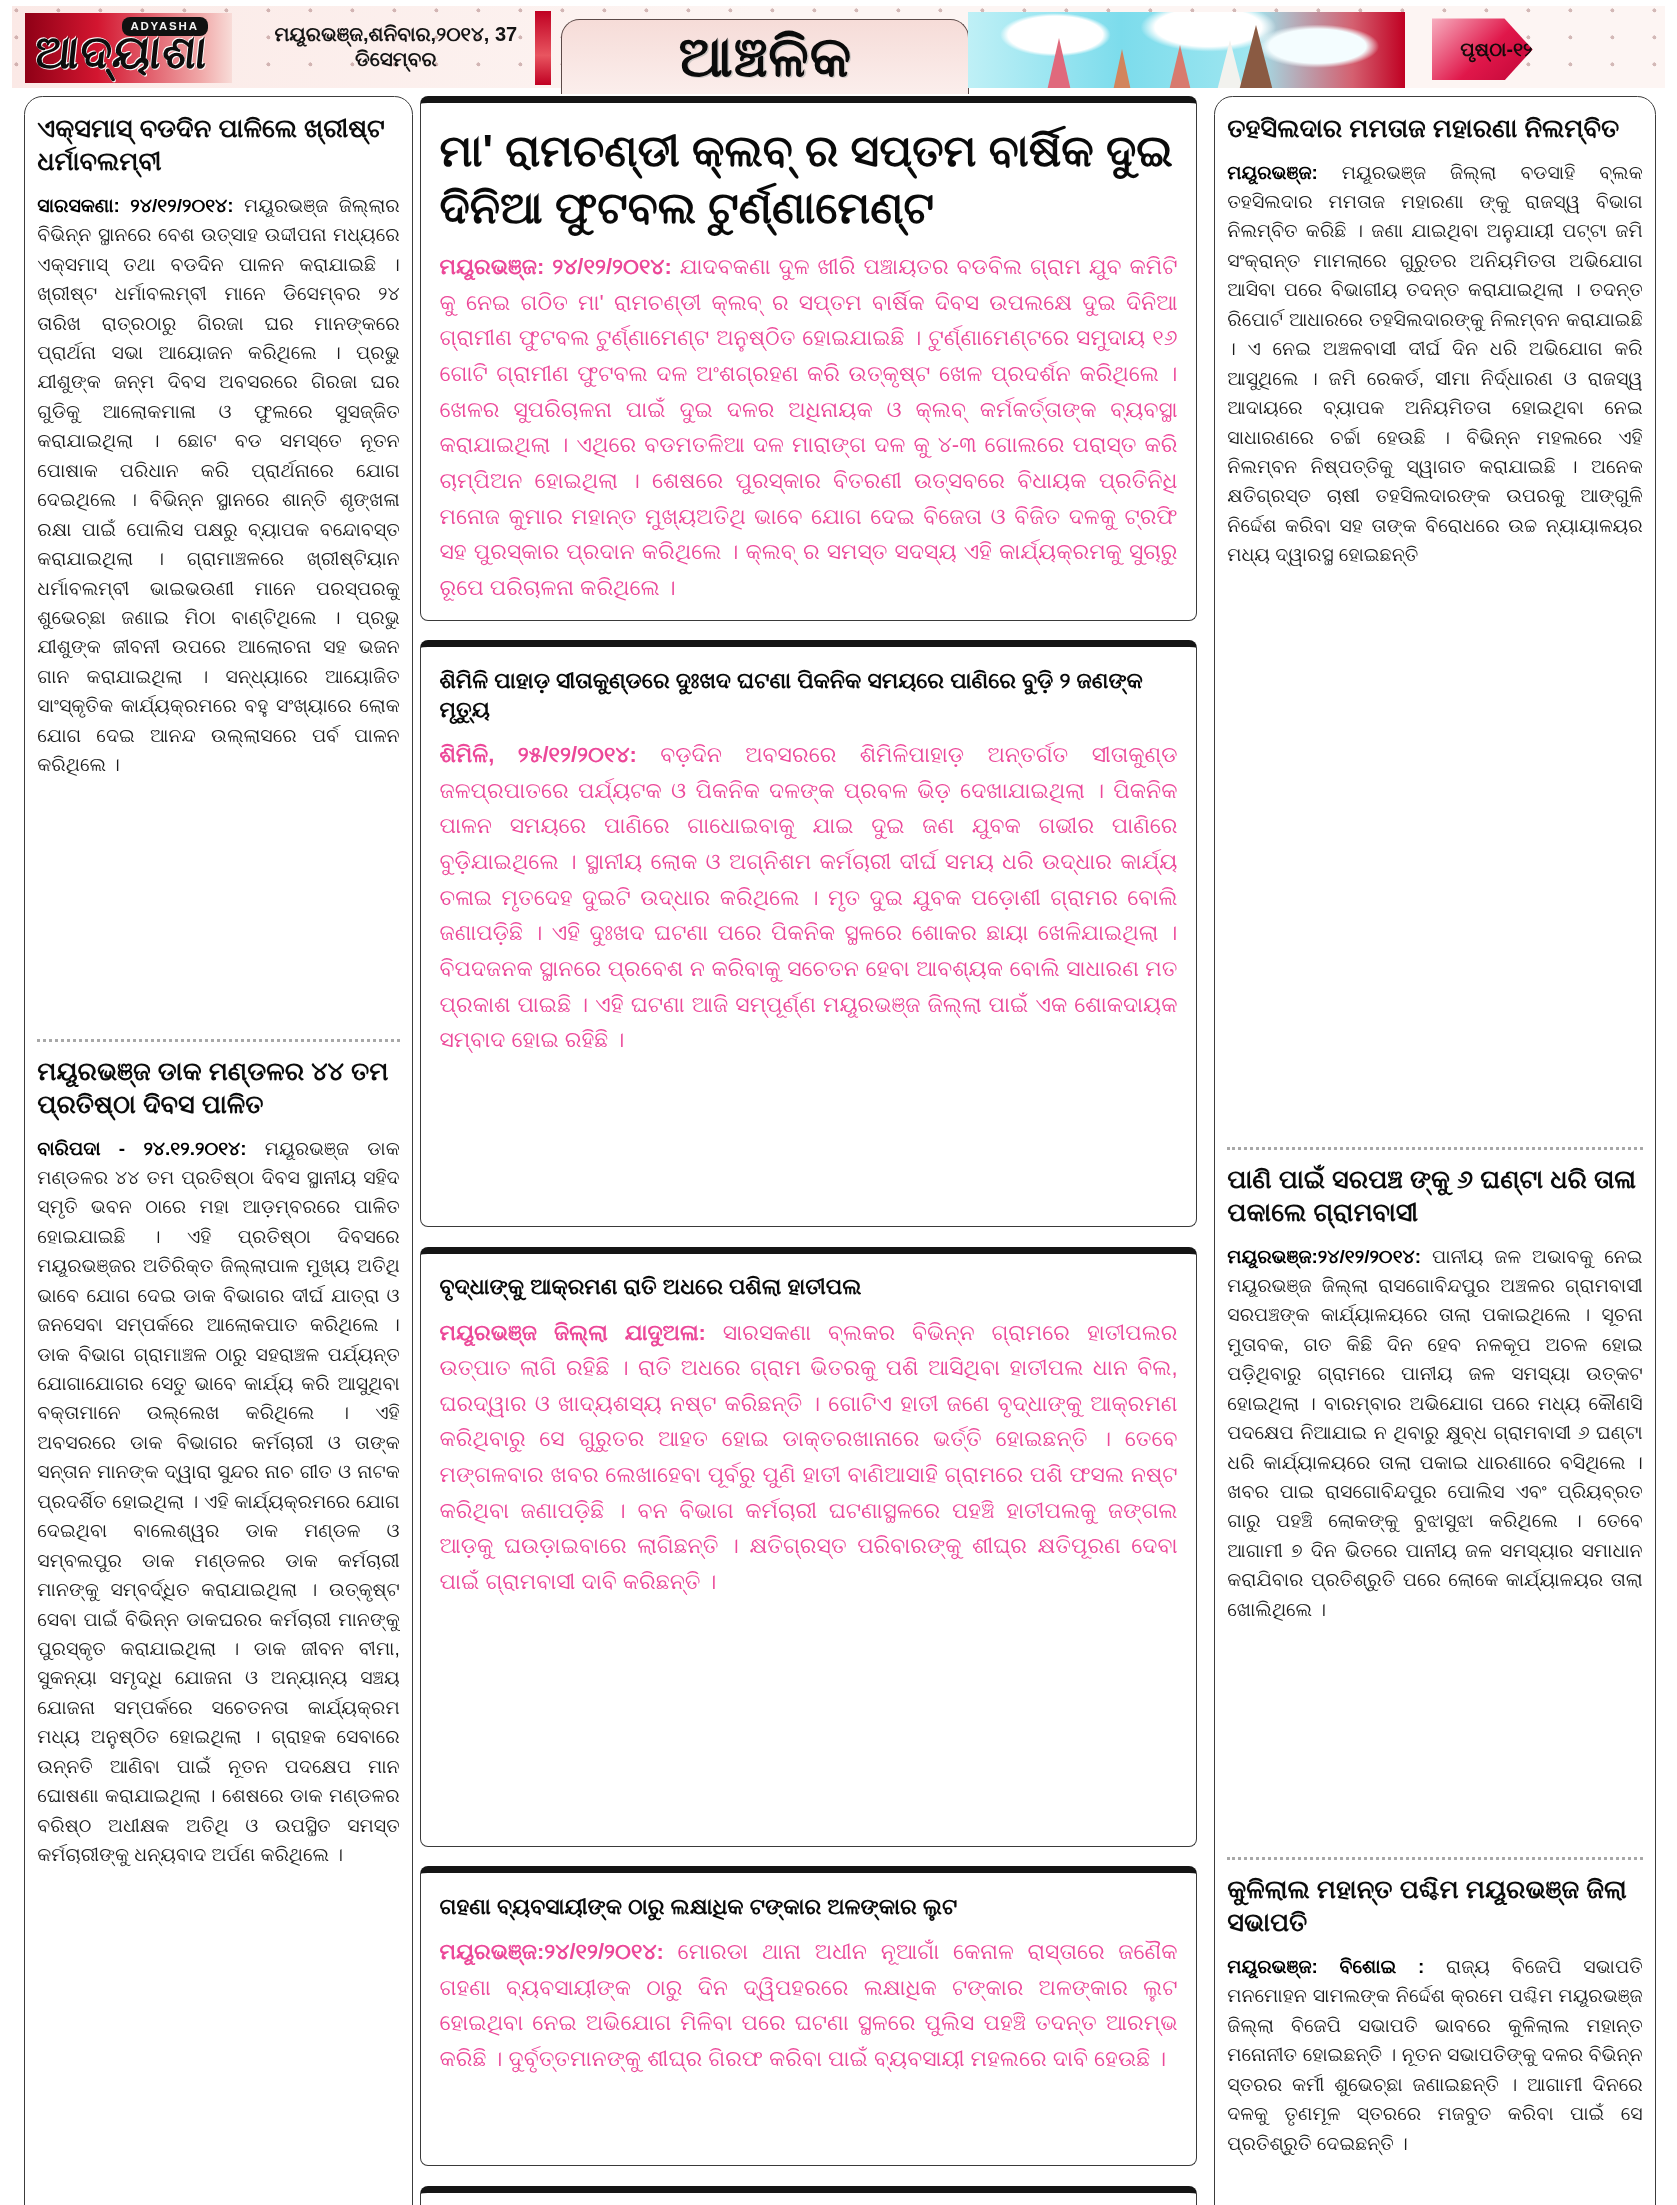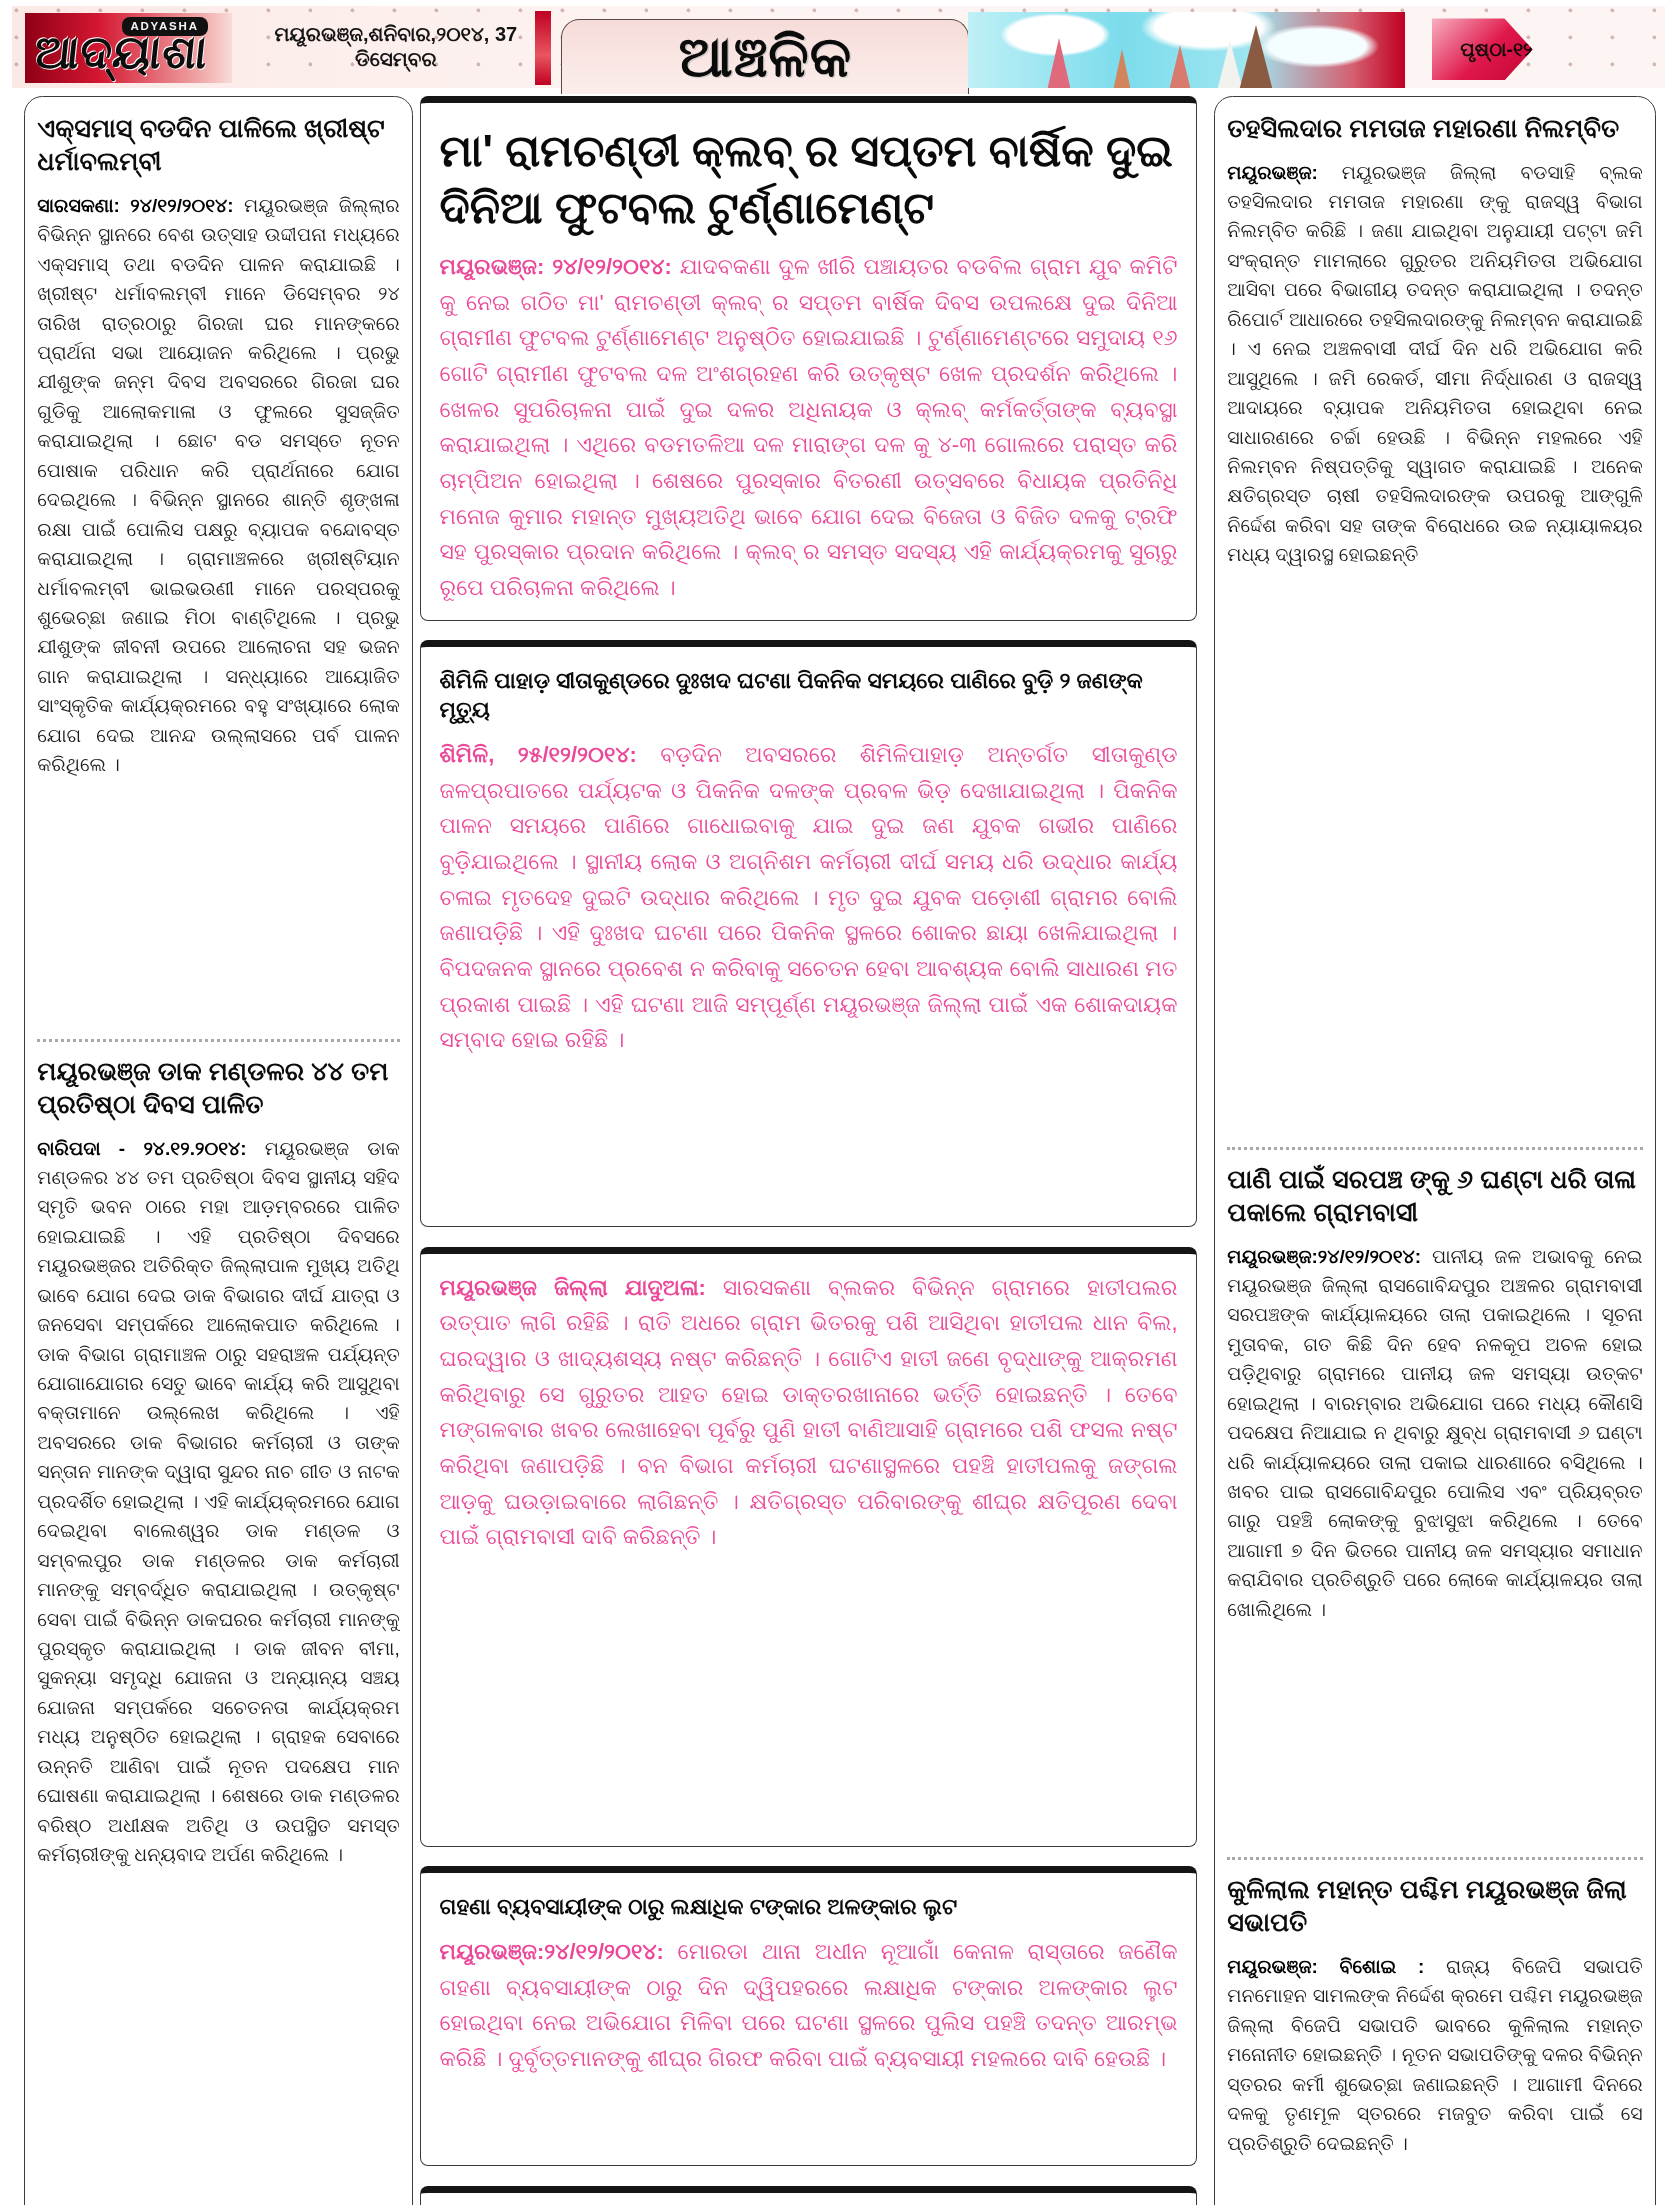--- a/index.html
+++ b/index.html
@@ -147,20 +147,21 @@
   <section class="col col-center">
       <article>
         <h2>ମା' ରାମଚଣ୍ଡୀ କ୍ଲବ୍ ର ସପ୍ତମ ବାର୍ଷିକ ଦୁଇ ଦିନିଆ ଫୁଟବଲ ଟୁର୍ଣ୍ଣାମେଣ୍ଟ</h2>
         <p><b>ମୟୂରଭଞ୍ଜ: ୨୪/୧୨/୨୦୧୪: </b><span>ଯାଦବକଣା ଦୁଳ ଖୀରି ପଞ୍ଚାୟତର ବଡବିଲ ଗ୍ରାମ ଯୁବ କମିଟି କୁ ନେଇ ଗଠିତ ମା' ରାମଚଣ୍ଡୀ କ୍ଲବ୍ ର ସପ୍ତମ ବାର୍ଷିକ ଦିବସ ଉପଲକ୍ଷେ ଦୁଇ ଦିନିଆ ଗ୍ରାମୀଣ ଫୁଟବଲ ଟୁର୍ଣ୍ଣାମେଣ୍ଟ ଅନୁଷ୍ଠିତ ହୋଇଯାଇଛି । ଟୁର୍ଣ୍ଣାମେଣ୍ଟରେ ସମୁଦାୟ ୧୬ ଗୋଟି ଗ୍ରାମୀଣ ଫୁଟବଲ ଦଳ ଅଂଶଗ୍ରହଣ କରି ଉତ୍କୃଷ୍ଟ ଖେଳ ପ୍ରଦର୍ଶନ କରିଥିଲେ । ଖେଳର ସୁପରିଚାଳନା ପାଇଁ ଦୁଇ ଦଳର ଅଧିନାୟକ ଓ କ୍ଲବ୍ କର୍ମକର୍ତ୍ତାଙ୍କ ବ୍ୟବସ୍ଥା କରାଯାଇଥିଲା । ଏଥିରେ ବଡମତଳିଆ ଦଳ ମାରାଙ୍ଗ ଦଳ କୁ ୪-୩ ଗୋଲରେ ପରାସ୍ତ କରି ଚାମ୍ପିଅନ ହୋଇଥିଲା । ଶେଷରେ ପୁରସ୍କାର ବିତରଣୀ ଉତ୍ସବରେ ବିଧାୟକ ପ୍ରତିନିଧି ମନୋଜ କୁମାର ମହାନ୍ତ ମୁଖ୍ୟଅତିଥି ଭାବେ ଯୋଗ ଦେଇ ବିଜେତା ଓ ବିଜିତ ଦଳକୁ ଟ୍ରଫି ସହ ପୁରସ୍କାର ପ୍ରଦାନ କରିଥିଲେ । କ୍ଲବ୍ ର ସମସ୍ତ ସଦସ୍ୟ ଏହି କାର୍ଯ୍ୟକ୍ରମକୁ ସୁଚାରୁ ରୂପେ ପରିଚାଳନା କରିଥିଲେ ।</span></p>
       </article>
       <article>
         <h2>ଶିମିଳି ପାହାଡ଼ ସୀତାକୁଣ୍ଡରେ ଦୁଃଖଦ ଘଟଣା ପିକନିକ ସମୟରେ ପାଣିରେ ବୁଡ଼ି ୨ ଜଣଙ୍କ ମୃତ୍ୟୁ</h2>
         <p><b>ଶିମିଳି, ୨୫/୧୨/୨୦୧୪: </b><span>ବଡ଼ଦିନ ଅବସରରେ ଶିମିଳିପାହାଡ଼ ଅନ୍ତର୍ଗତ ସୀତାକୁଣ୍ଡ ଜଳପ୍ରପାତରେ ପର୍ଯ୍ୟଟକ ଓ ପିକନିକ ଦଳଙ୍କ ପ୍ରବଳ ଭିଡ଼ ଦେଖାଯାଇଥିଲା । ପିକନିକ ପାଳନ ସମୟରେ ପାଣିରେ ଗାଧୋଇବାକୁ ଯାଇ ଦୁଇ ଜଣ ଯୁବକ ଗଭୀର ପାଣିରେ ବୁଡ଼ିଯାଇଥିଲେ । ସ୍ଥାନୀୟ ଲୋକ ଓ ଅଗ୍ନିଶମ କର୍ମଚାରୀ ଦୀର୍ଘ ସମୟ ଧରି ଉଦ୍ଧାର କାର୍ଯ୍ୟ ଚଳାଇ ମୃତଦେହ ଦୁଇଟି ଉଦ୍ଧାର କରିଥିଲେ । ମୃତ ଦୁଇ ଯୁବକ ପଡ଼ୋଶୀ ଗ୍ରାମର ବୋଲି ଜଣାପଡ଼ିଛି । ଏହି ଦୁଃଖଦ ଘଟଣା ପରେ ପିକନିକ ସ୍ଥଳରେ ଶୋକର ଛାୟା ଖେଳିଯାଇଥିଲା । ବିପଦଜନକ ସ୍ଥାନରେ ପ୍ରବେଶ ନ କରିବାକୁ ସଚେତନ ହେବା ଆବଶ୍ୟକ ବୋଲି ସାଧାରଣ ମତ ପ୍ରକାଶ ପାଇଛି । ଏହି ଘଟଣା ଆଜି ସମ୍ପୂର୍ଣ୍ଣ ମୟୂରଭଞ୍ଜ ଜିଲ୍ଲା ପାଇଁ ଏକ ଶୋକଦାୟକ ସମ୍ବାଦ ହୋଇ ରହିଛି ।</span></p>
       </article>
       <article>
+        <h2>ବୃଦ୍ଧାଙ୍କୁ ଆକ୍ରମଣ ରାତି ଅଧରେ ପଶିଲା ହାତୀପଲ</h2>
         <p><b>ମୟୂରଭଞ୍ଜ ଜିଲ୍ଲା ଯାଦୁଅଳା: </b><span>ସାରସକଣା ବ୍ଲକର ବିଭିନ୍ନ ଗ୍ରାମରେ ହାତୀପଲର ଉତ୍ପାତ ଲାଗି ରହିଛି । ରାତି ଅଧରେ ଗ୍ରାମ ଭିତରକୁ ପଶି ଆସିଥିବା ହାତୀପଲ ଧାନ ବିଲ, ଘରଦ୍ୱାର ଓ ଖାଦ୍ୟଶସ୍ୟ ନଷ୍ଟ କରିଛନ୍ତି । ଗୋଟିଏ ହାତୀ ଜଣେ ବୃଦ୍ଧାଙ୍କୁ ଆକ୍ରମଣ କରିଥିବାରୁ ସେ ଗୁରୁତର ଆହତ ହୋଇ ଡାକ୍ତରଖାନାରେ ଭର୍ତ୍ତି ହୋଇଛନ୍ତି । ତେବେ ମଙ୍ଗଳବାର ଖବର ଲେଖାହେବା ପୂର୍ବରୁ ପୁଣି ହାତୀ ବାଣିଆସାହି ଗ୍ରାମରେ ପଶି ଫସଲ ନଷ୍ଟ କରିଥିବା ଜଣାପଡ଼ିଛି । ବନ ବିଭାଗ କର୍ମଚାରୀ ଘଟଣାସ୍ଥଳରେ ପହଞ୍ଚି ହାତୀପଲକୁ ଜଙ୍ଗଲ ଆଡ଼କୁ ଘଉଡ଼ାଇବାରେ ଲାଗିଛନ୍ତି । କ୍ଷତିଗ୍ରସ୍ତ ପରିବାରଙ୍କୁ ଶୀଘ୍ର କ୍ଷତିପୂରଣ ଦେବା ପାଇଁ ଗ୍ରାମବାସୀ ଦାବି କରିଛନ୍ତି ।</span></p>
       </article>
       <article>
         <h2>ଗହଣା ବ୍ୟବସାୟୀଙ୍କ ଠାରୁ ଲକ୍ଷାଧିକ ଟଙ୍କାର ଅଳଙ୍କାର ଲୁଟ</h2>
         <p><b>ମୟୂରଭଞ୍ଜ:୨୪/୧୨/୨୦୧୪: </b><span>ମୋରଡା ଥାନା ଅଧୀନ ନୂଆଗାଁ କେନାଳ ରାସ୍ତାରେ ଜଣୈକ ଗହଣା ବ୍ୟବସାୟୀଙ୍କ ଠାରୁ ଦିନ ଦ୍ୱିପହରରେ ଲକ୍ଷାଧିକ ଟଙ୍କାର ଅଳଙ୍କାର ଲୁଟ ହୋଇଥିବା ନେଇ ଅଭିଯୋଗ ମିଳିବା ପରେ ଘଟଣା ସ୍ଥଳରେ ପୁଲିସ ପହଞ୍ଚି ତଦନ୍ତ ଆରମ୍ଭ କରିଛି । ଦୁର୍ବୃତ୍ତମାନଙ୍କୁ ଶୀଘ୍ର ଗିରଫ କରିବା ପାଇଁ ବ୍ୟବସାୟୀ ମହଲରେ ଦାବି ହେଉଛି ।</span></p>
       </article>
       <article></article>
     </section>
   <section class="col col-side col-right">
       <article>

